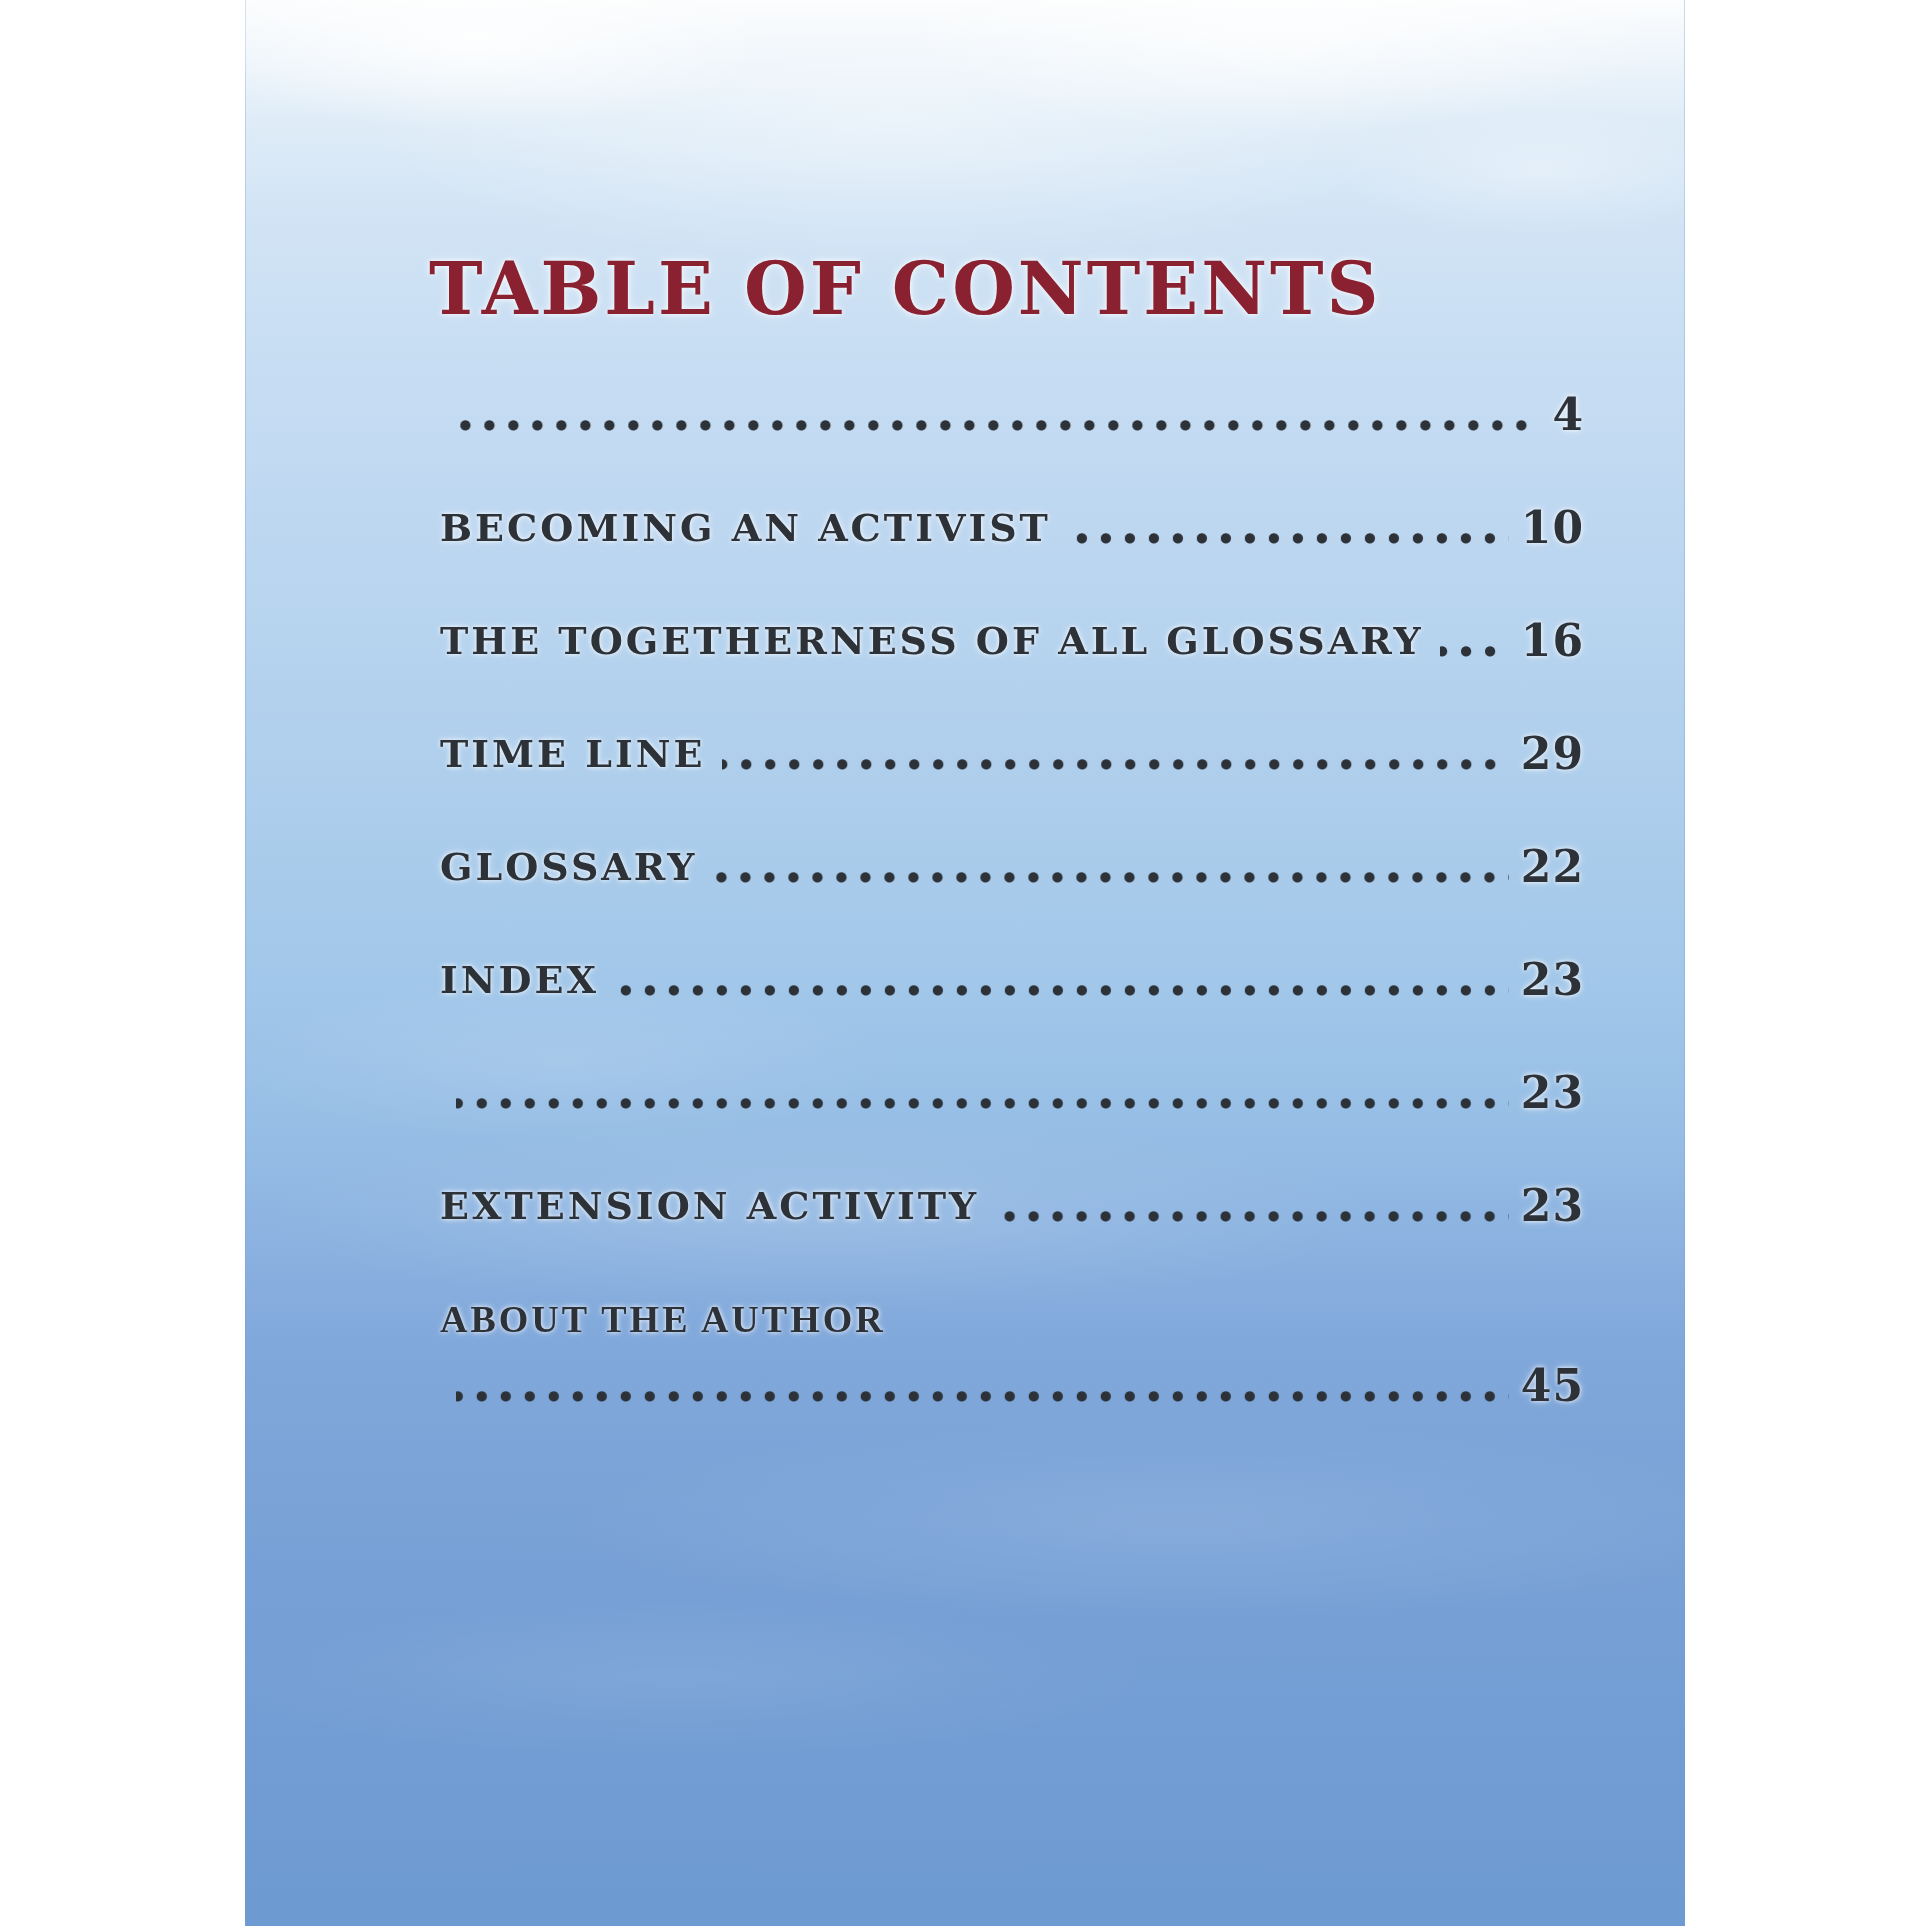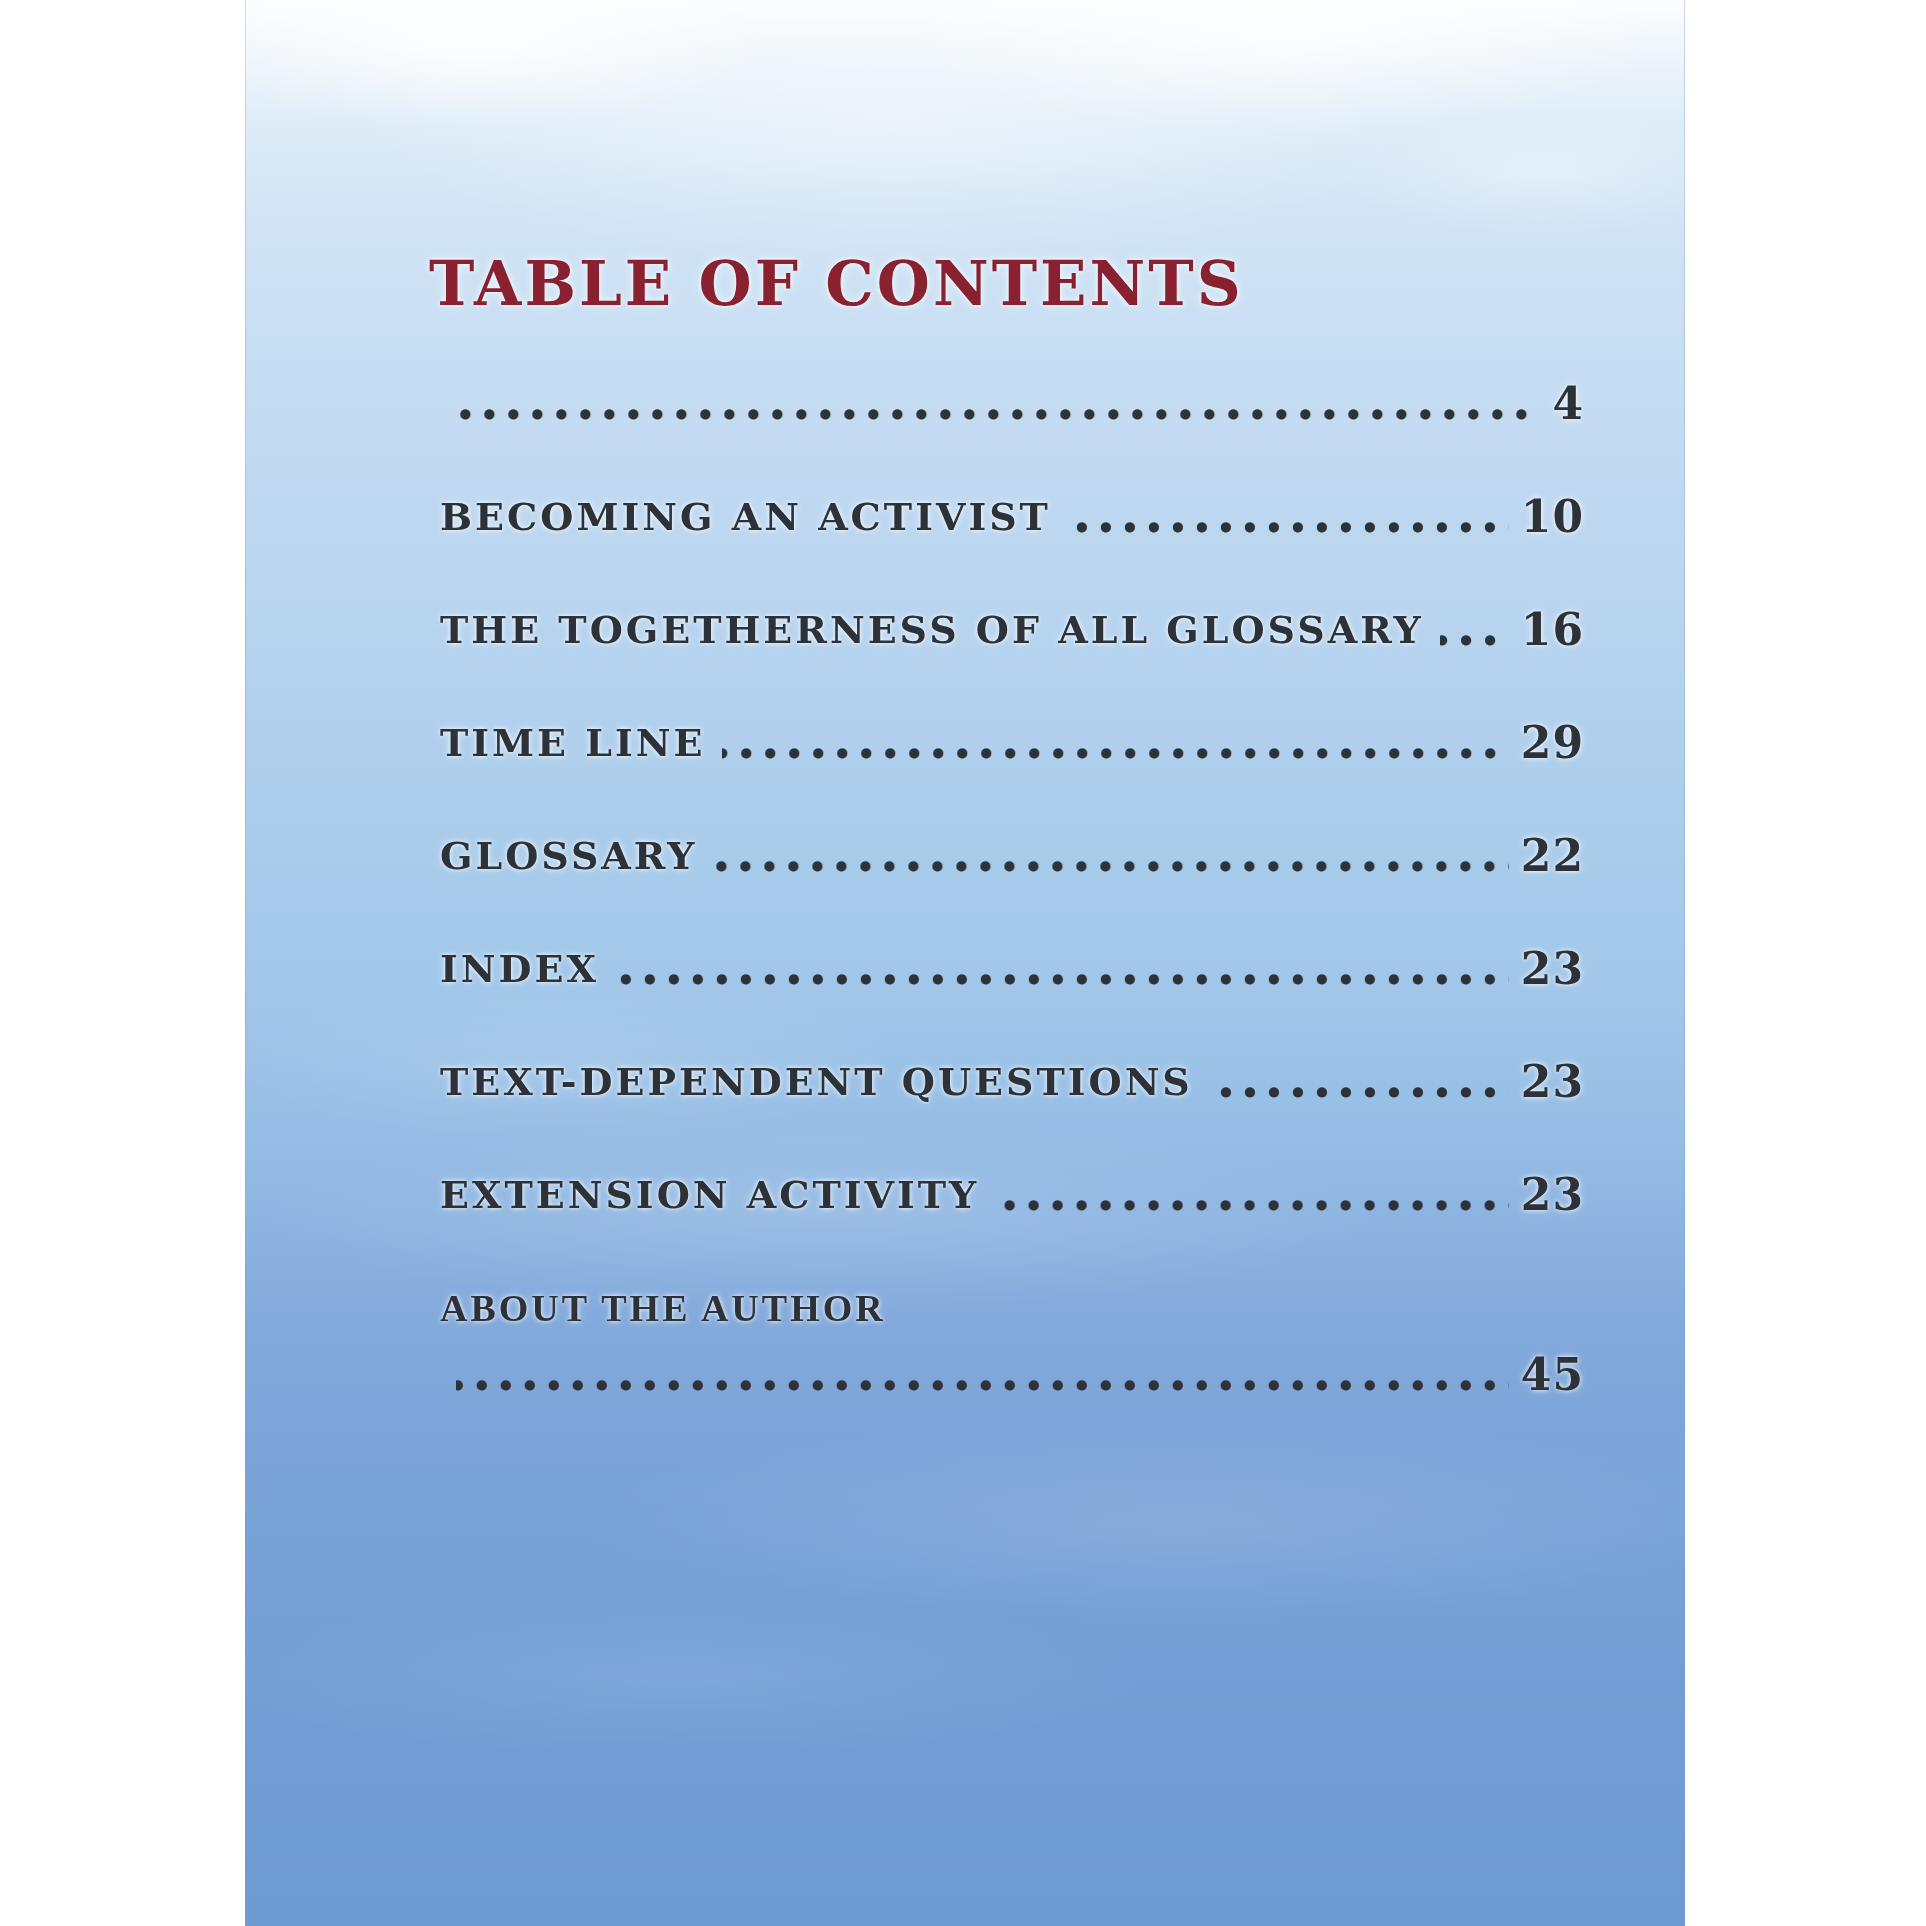--- a/index.html
+++ b/index.html
@@ -57,21 +57,21 @@
 
   .content {
     position: absolute;
     left: 195px;   
     width: 1144px;
     top: 0;
   }
 
   .title {
     margin: 253px 0 0 -11px;
-    font-size: 61px;
+    font-size: 72px;
     line-height: 1;
     font-weight: bold;
     letter-spacing: 3px;
     white-space: nowrap;
     color: var(--title-color, #8a2130);
     text-shadow: 0 0 5px rgba(255,255,255,0.9), 0 0 12px rgba(255,255,255,0.5);
   }
 
   .toc { margin-top: 66px; }
 
@@ -138,21 +138,20 @@
           <span class="label">GLOSSARY</span>
           <span class="leader"></span>
           <span class="pagenum">22</span>
         </div>
         <div class="row">
           <span class="label">INDEX</span>
           <span class="leader"></span>
           <span class="pagenum">23</span>
         </div>
         <div class="row">
-          <span class="label">TEXT-DEPENDENT QUESTIONS</span>
           <span class="leader"></span>
           <span class="pagenum">23</span>
         </div>
         <div class="row">
           <span class="label">EXTENSION ACTIVITY</span>
           <span class="leader"></span>
           <span class="pagenum">23</span>
         </div>
         <div class="row no-leader">
           <span class="label">ABOUT THE AUTHOR</span>

